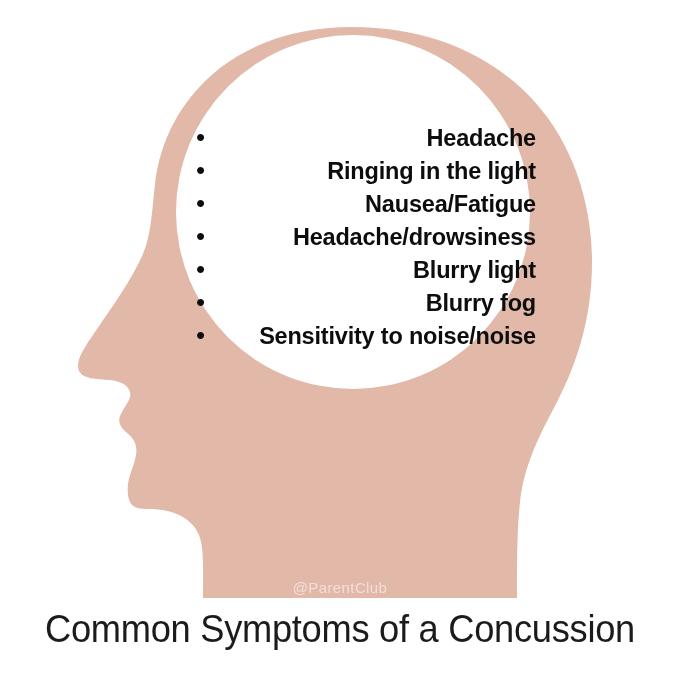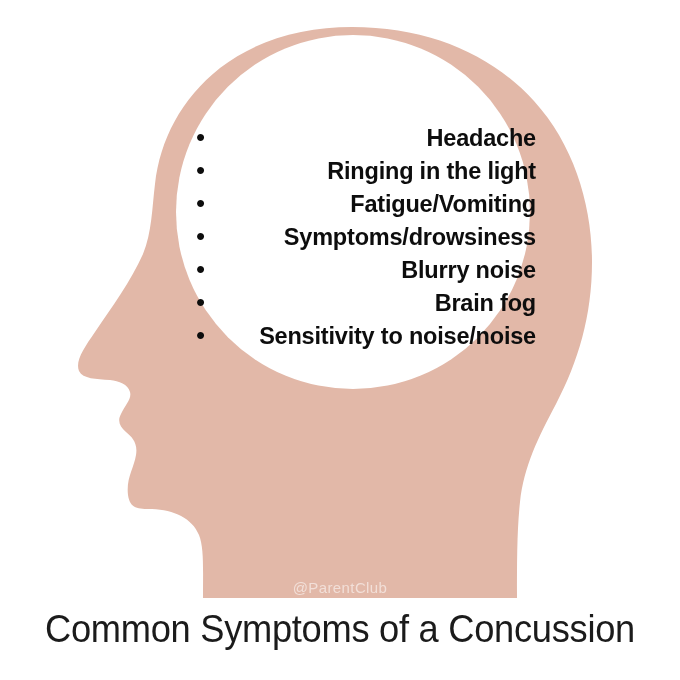--- a/index.html
+++ b/index.html
@@ -135,36 +135,36 @@
       <span class="symptom-text">Headache</span>
     </div>
 
     <div class="symptom-row">
       <span class="symptom-bullet">•</span>
       <span class="symptom-text">Ringing in the light</span>
     </div>
 
     <div class="symptom-row">
       <span class="symptom-bullet">•</span>
-      <span class="symptom-text">Fatigue/Vomiting</span>
+      <span class="symptom-text">Nausea/Fatigue</span>
     </div>
 
     <div class="symptom-row">
       <span class="symptom-bullet">•</span>
-      <span class="symptom-text">Symptoms/drowsiness</span>
+      <span class="symptom-text">Headache/drowsiness</span>
     </div>
 
     <div class="symptom-row">
       <span class="symptom-bullet">•</span>
-      <span class="symptom-text">Blurry noise</span>
+      <span class="symptom-text">Blurry light</span>
     </div>
 
     <div class="symptom-row">
       <span class="symptom-bullet">•</span>
-      <span class="symptom-text">Brain fog</span>
+      <span class="symptom-text">Blurry fog</span>
     </div>
 
     <div class="symptom-row">
       <span class="symptom-bullet">•</span>
       <span class="symptom-text">Sensitivity to noise/noise</span>
     </div>
 
   </div>
 
   <div id="caption-title">Common Symptoms of a Concussion</div>

